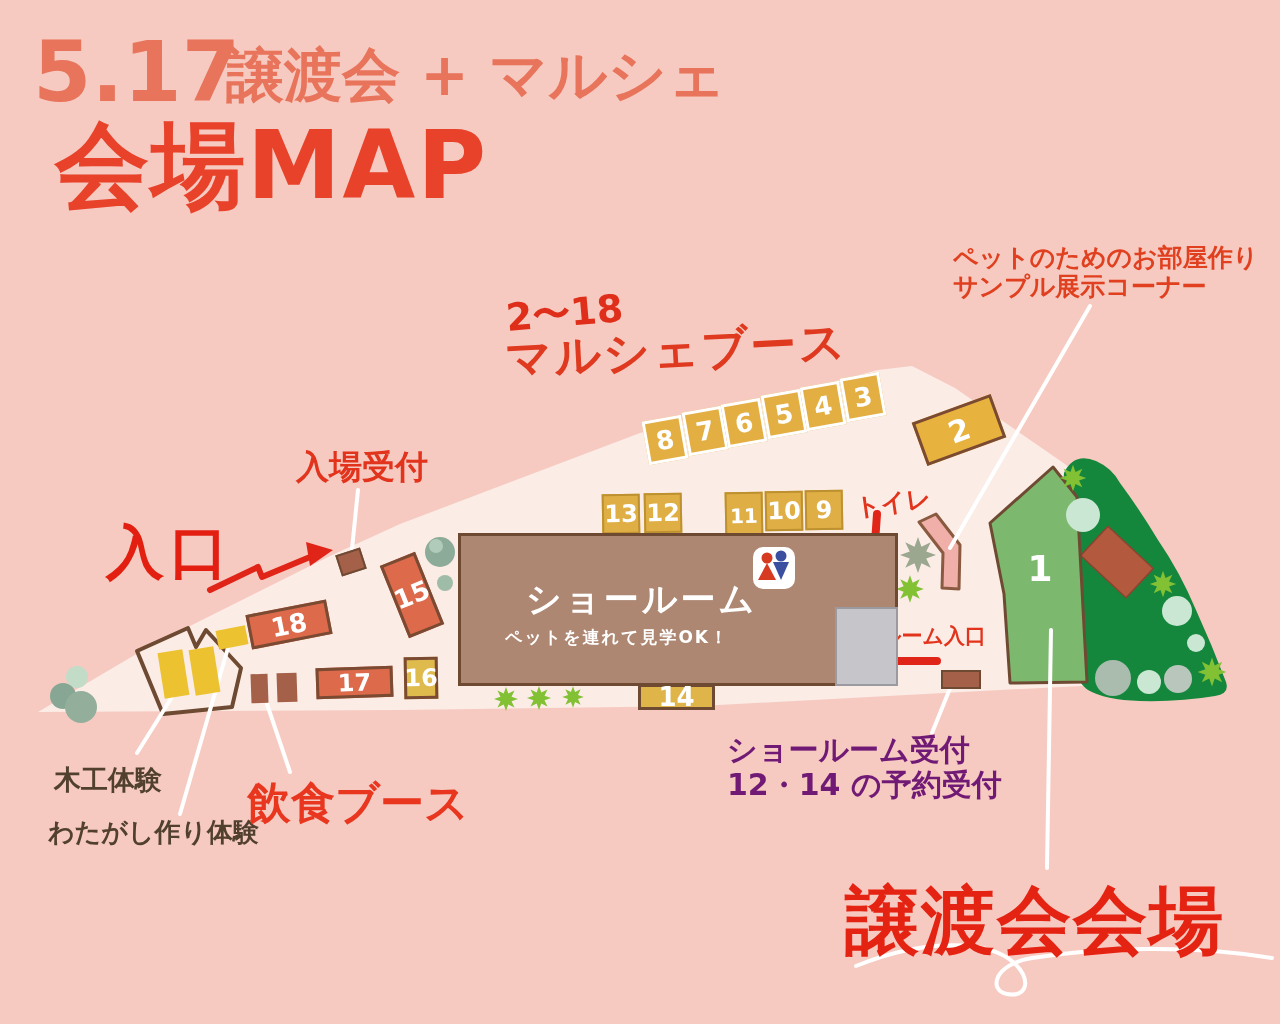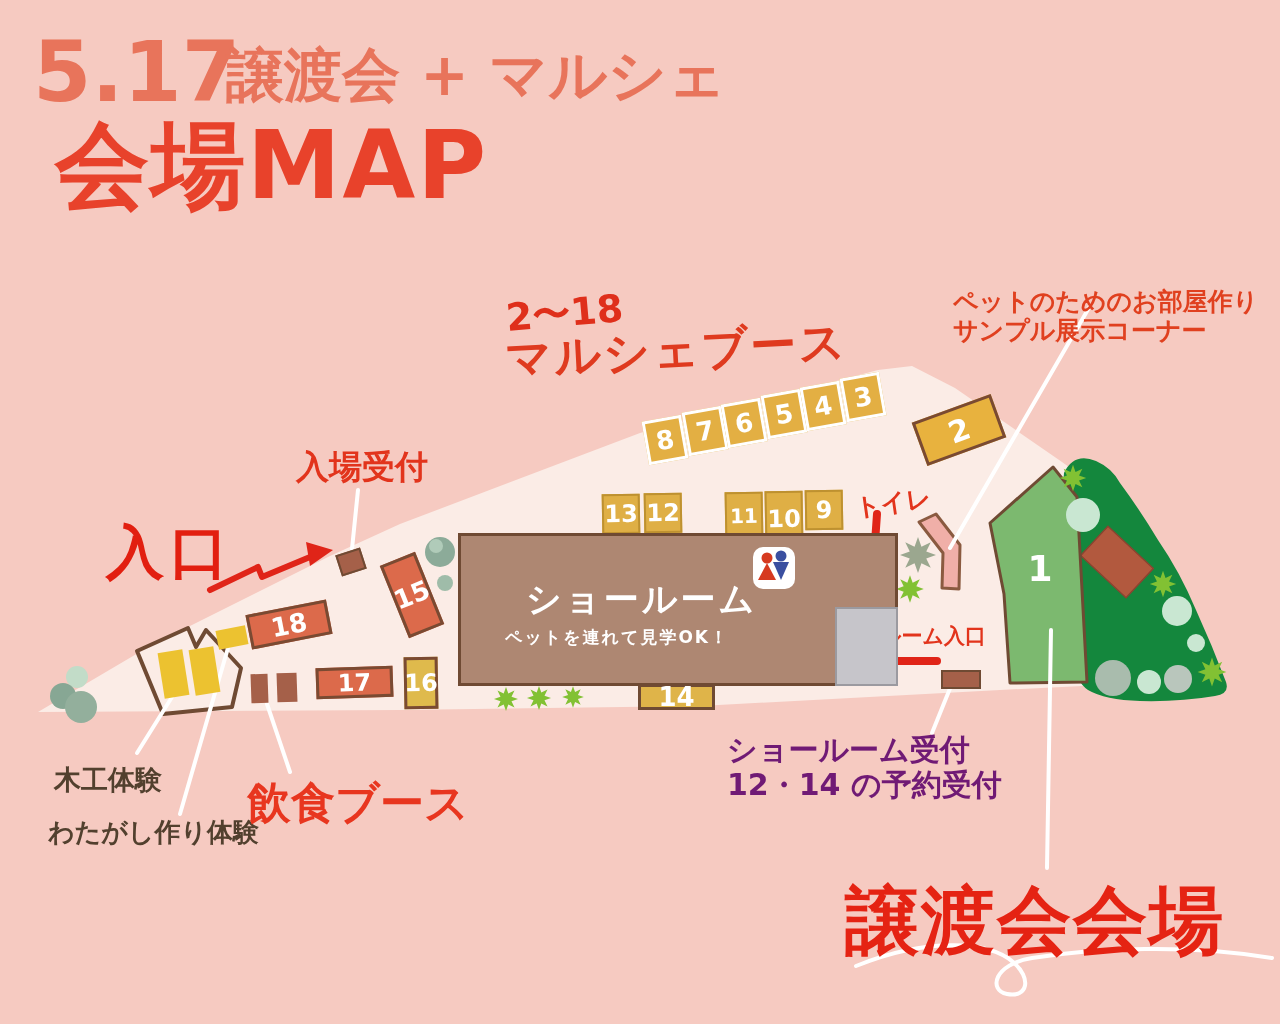--- a/index.html
+++ b/index.html
@@ -102,21 +102,21 @@
     </g>
   </svg>
 
   <div class="lbl" style="left:33px;top:24px;font-size:84px;color:#E8745B;">5.17</div>
   <div class="lbl" style="left:55px;top:112px;font-size:94px;color:#E8422B;letter-spacing:2px;">会場MAP</div>
   <div class="lbl" style="left:226px;top:42px;font-size:58px;color:#E8745B;">譲渡会 + マルシェ</div>
 
   <div class="lbl" style="left:506px;top:292px;font-size:38px;color:#DF2F1B;transform:rotate(-5deg);">2〜18</div>
   <div class="lbl" style="left:505px;top:324px;font-size:46px;color:#DF3A1F;letter-spacing:2px;transform:rotate(-3deg);">マルシェブース</div>
 
-  <div class="lbl" style="left:953px;top:244px;font-size:25px;color:#E0401F;margin-top:44px;">
+  <div class="lbl" style="left:953px;top:244px;font-size:25px;color:#E0401F;">
     <div>ペットのためのお部屋作り</div>
     <div>サンプル展示コーナー</div>
   </div>
 
   <div class="lbl" style="left:296px;top:448px;font-size:33px;color:#E2341C;">入場受付</div>
   <div class="lbl" style="left:106px;top:519px;font-size:58px;color:#E21F10;letter-spacing:6px;">入口</div>
   <div class="lbl" style="left:855px;top:489px;font-size:25px;color:#E2341C;transform:rotate(-8deg);">トイレ</div>
   <div class="lbl" style="left:816px;top:624px;font-size:21px;color:#E2341C;">ショールーム入口</div>
 
   <div class="lbl" style="left:727px;top:733px;font-size:30px;color:#701a75;">
@@ -154,21 +154,21 @@
 
   <div class="booth b-mu" style="left:602px;top:494px;width:38px;height:40px;font-size:24px;transform:rotate(-1deg);">
       <span>13</span>
     </div>
   <div class="booth b-mu" style="left:644px;top:493px;width:38px;height:40px;font-size:24px;transform:rotate(-1deg);">
       <span>12</span>
     </div>
   <div class="booth b-mu" style="left:725px;top:492px;width:38px;height:48px;font-size:20px;transform:rotate(-1deg);text-align:right;">
       <span>11</span>
     </div>
-  <div class="booth b-mu" style="left:765px;top:491px;width:38px;height:56px;font-size:24px;transform:rotate(-1deg);align-items:center;">
+  <div class="booth b-mu" style="left:765px;top:491px;width:38px;height:40px;font-size:24px;transform:rotate(-1deg);align-items:center;">
       <span>10</span>
     </div>
   <div class="booth b-mu" style="left:805px;top:490px;width:38px;height:40px;font-size:24px;transform:rotate(-1deg);">
       <span>9</span>
     </div>
 
   <div class="showroom">
     <div class="lbl" style="left:44px;top:43px;font-size:35px;color:#FFFFFF;letter-spacing:3px;margin-left:21px;">ショールーム</div>
     <div class="lbl" style="left:44px;top:92px;font-size:17px;color:#FFFFFF;letter-spacing:2px;">ペットを連れて見学OK！</div>
   </div>
@@ -189,21 +189,21 @@
 
   <div class="booth b-te" style="left:393px;top:556px;width:38px;height:78px;font-size:26px;transform:rotate(-22deg);">
       <span>15</span>
     </div>
   <div class="booth b-te" style="left:248px;top:607px;width:82px;height:35px;font-size:26px;transform:rotate(-11deg);">
       <span>18</span>
     </div>
   <div class="booth b-te" style="left:316px;top:667px;width:77px;height:31px;font-size:24px;transform:rotate(-2deg);">
       <span>17</span>
     </div>
-  <div class="booth b-yb" style="left:404px;top:657px;width:34px;height:52px;font-size:24px;transform:rotate(-1deg);">
+  <div class="booth b-yb" style="left:404px;top:657px;width:34px;height:42px;font-size:24px;transform:rotate(-1deg);">
       <span>16</span>
     </div>
 
   <div class="booth b-plain-y" style="left:217px;top:628px;width:30px;height:19px;transform:rotate(-11deg);"></div>
   <div class="booth b-plain-y" style="left:161px;top:651px;width:25px;height:46px;transform:rotate(-9deg);"></div>
   <div class="booth b-plain-y" style="left:192px;top:648px;width:25px;height:46px;transform:rotate(-9deg);"></div>
   <div class="booth" style="left:251px;top:674px;width:17px;height:29px;background:#A56049;transform:rotate(-2deg);"></div>
   <div class="booth" style="left:277px;top:673px;width:20px;height:29px;background:#A56049;transform:rotate(-2deg);"></div>
   <div class="booth b-br" style="left:338px;top:551px;width:26px;height:22px;transform:rotate(-18deg);"></div>
   <div class="booth b-br" style="left:941px;top:670px;width:40px;height:19px;"></div>

